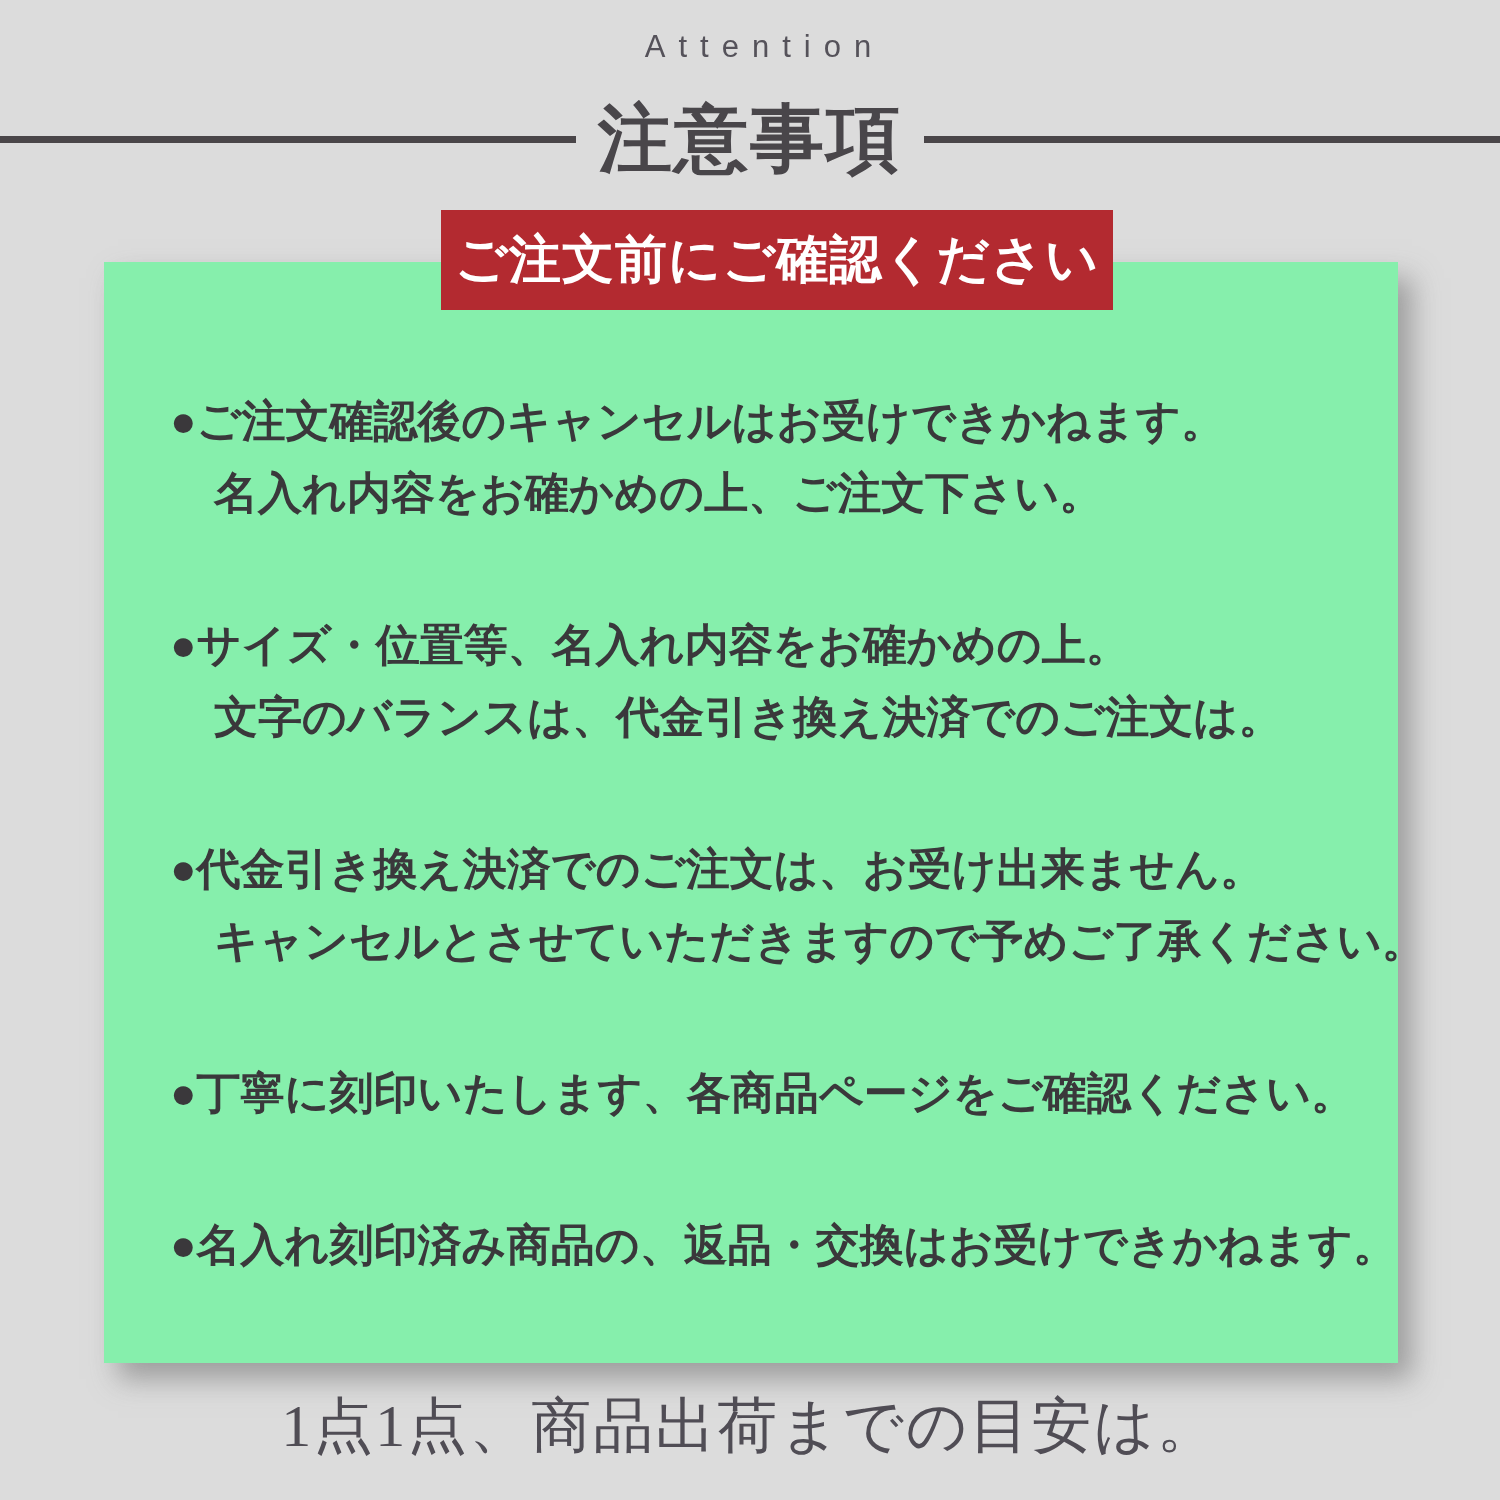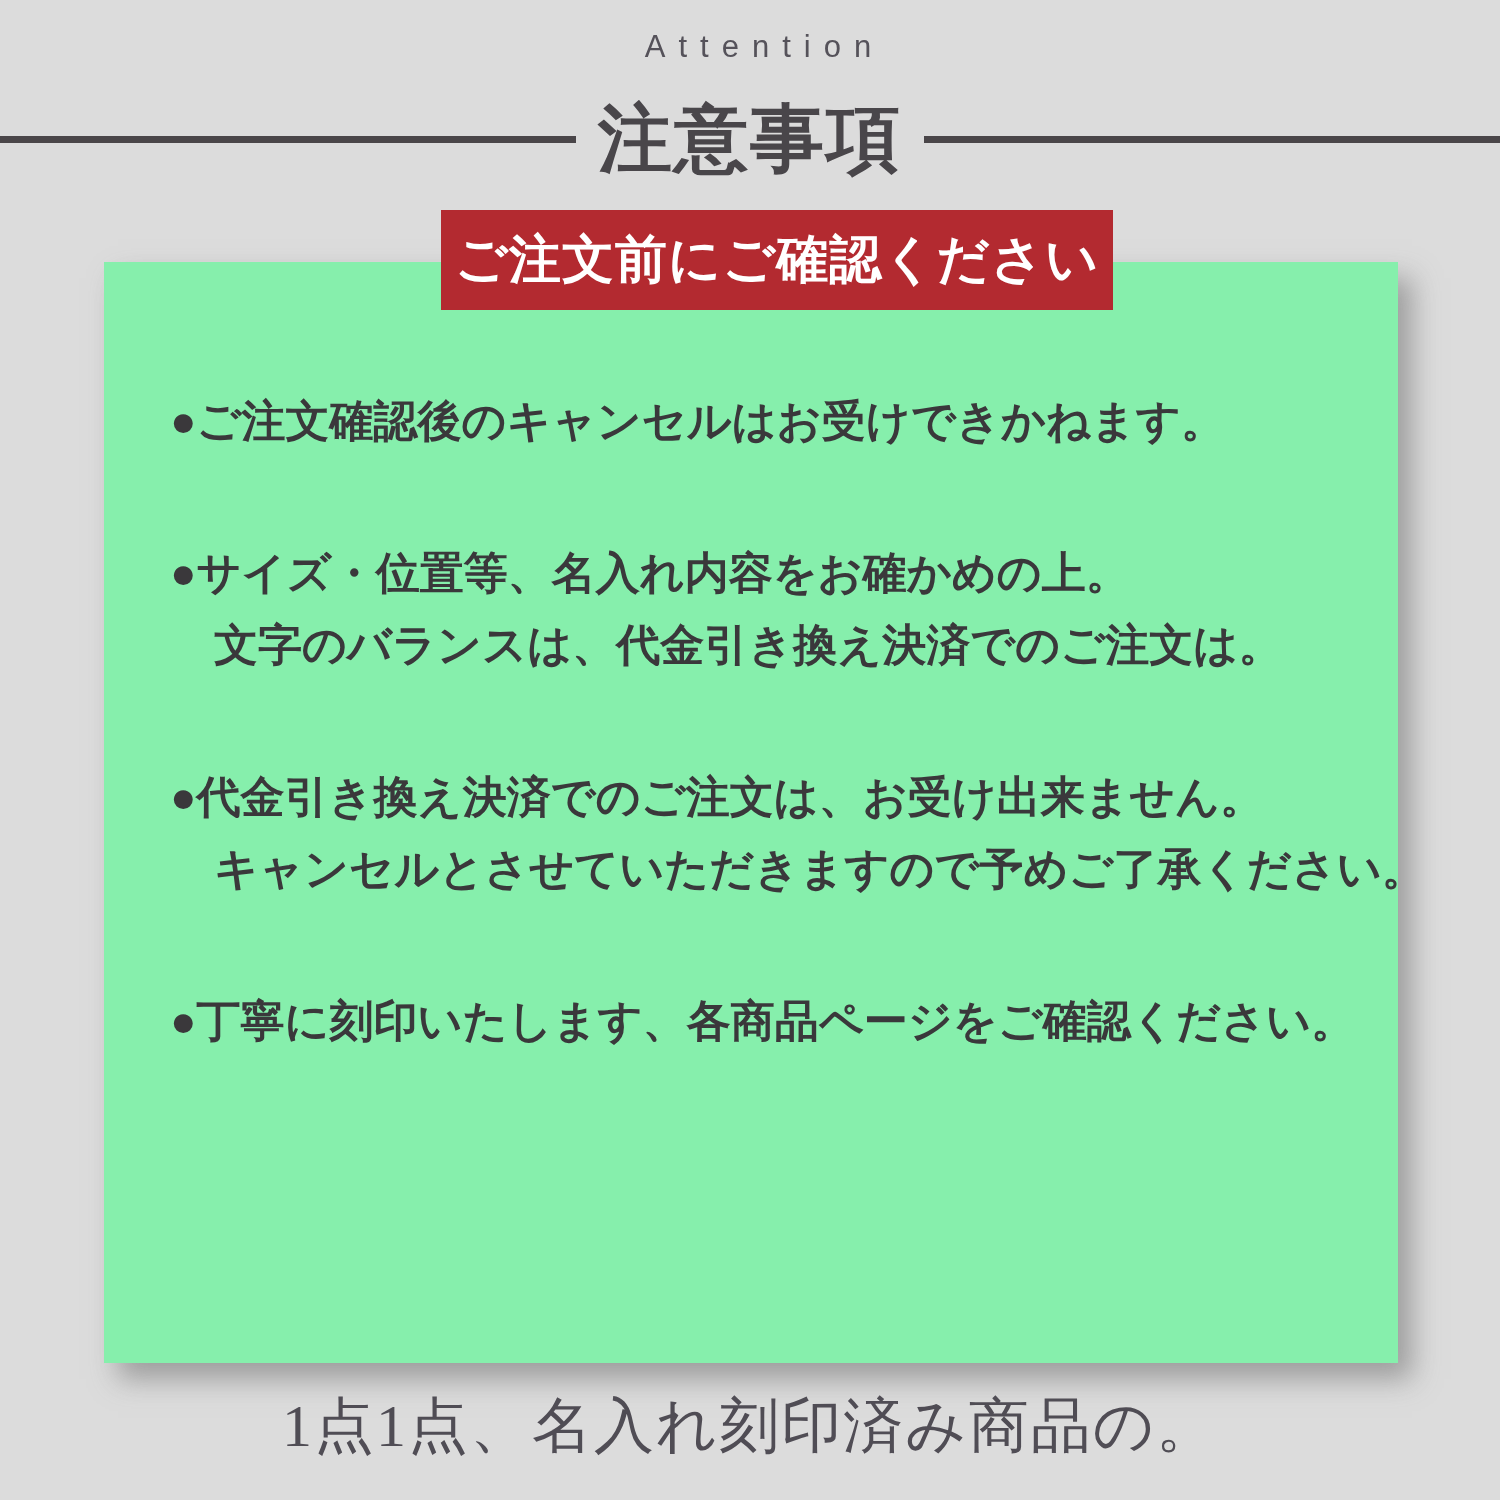--- a/index.html
+++ b/index.html
@@ -100,34 +100,38 @@
     <h1 class="page-title">注意事項</h1>
     <div class="rule"></div>
   </div>
 
   <div class="banner">ご注文前にご確認ください</div>
 
   <div class="card">
 
     <div class="notice">
       <p><span class="bullet">●</span><span>ご注文確認後のキャンセルはお受けできかねます。</span></p>
+      <p class="cont">名入れ内容をお確かめの上、ご注文下さい。</p>
     </div>
 
     <div class="notice">
       <p><span class="bullet">●</span><span>サイズ・位置等、名入れ内容をお確かめの上。</span></p>
       <p class="cont">文字のバランスは、代金引き換え決済でのご注文は。</p>
     </div>
 
     <div class="notice">
       <p><span class="bullet">●</span><span>代金引き換え決済でのご注文は、お受け出来ません。</span></p>
       <p class="cont">キャンセルとさせていただきますので予めご了承ください。</p>
     </div>
 
     <div class="notice">
       <p><span class="bullet">●</span><span>丁寧に刻印いたします、各商品ページをご確認ください。</span></p>
     </div>
 
+    <div class="notice">
+      <p><span class="bullet">●</span><span>名入れ刻印済み商品の、返品・交換はお受けできかねます。</span></p>
+    </div>
 
   </div>
 
-  <div class="footer">1点1点、名入れ刻印済み商品の。</div>
+  <div class="footer">1点1点、商品出荷までの目安は。</div>
 
 </div>
 
 </body></html>

